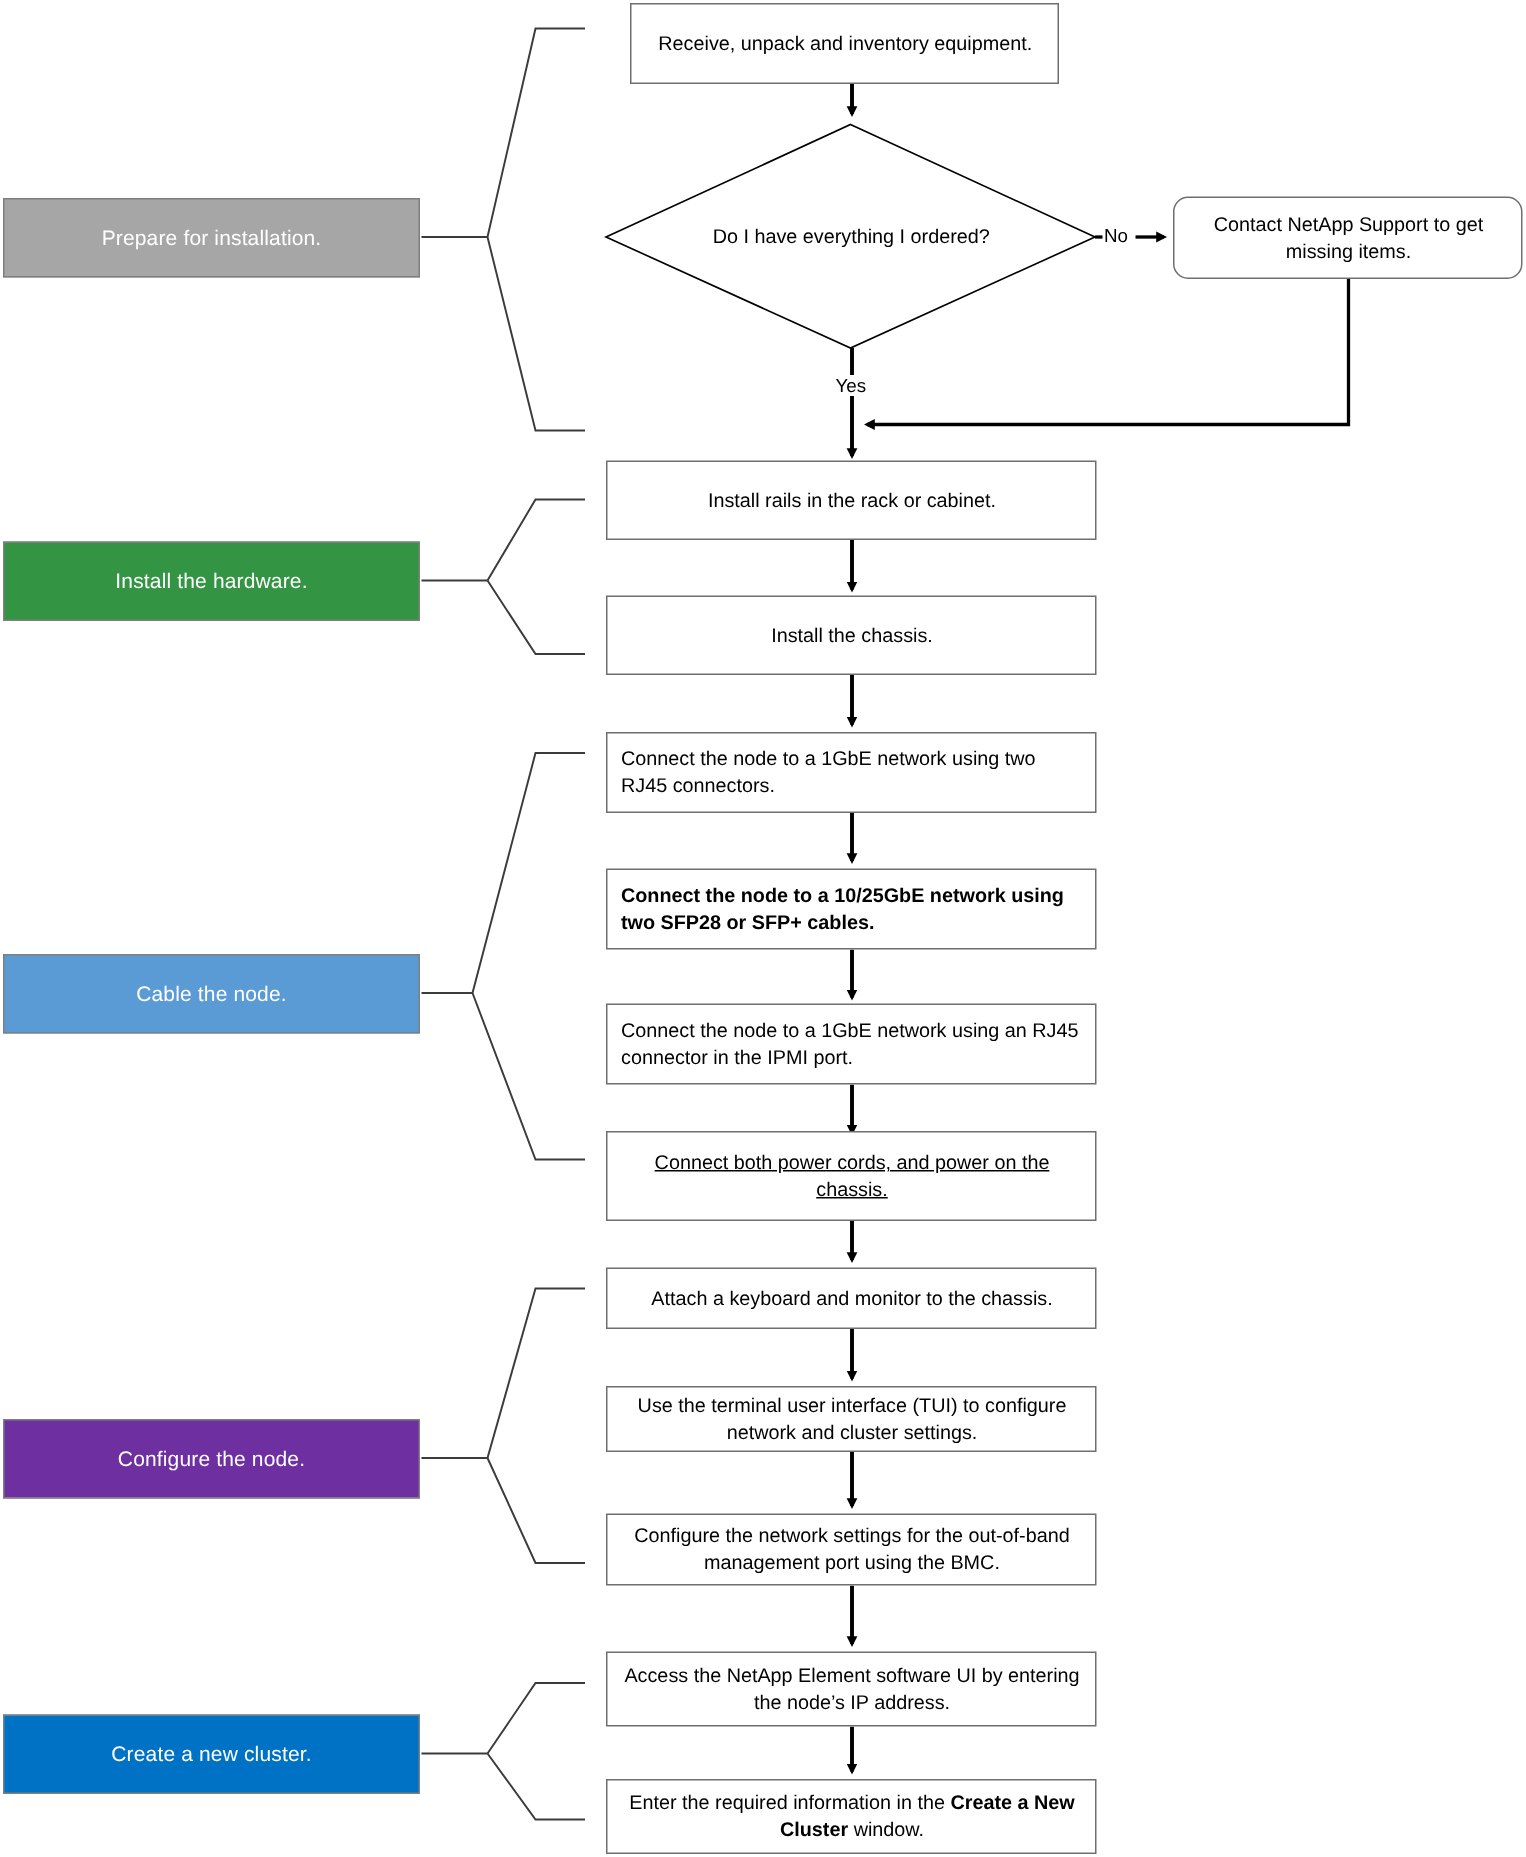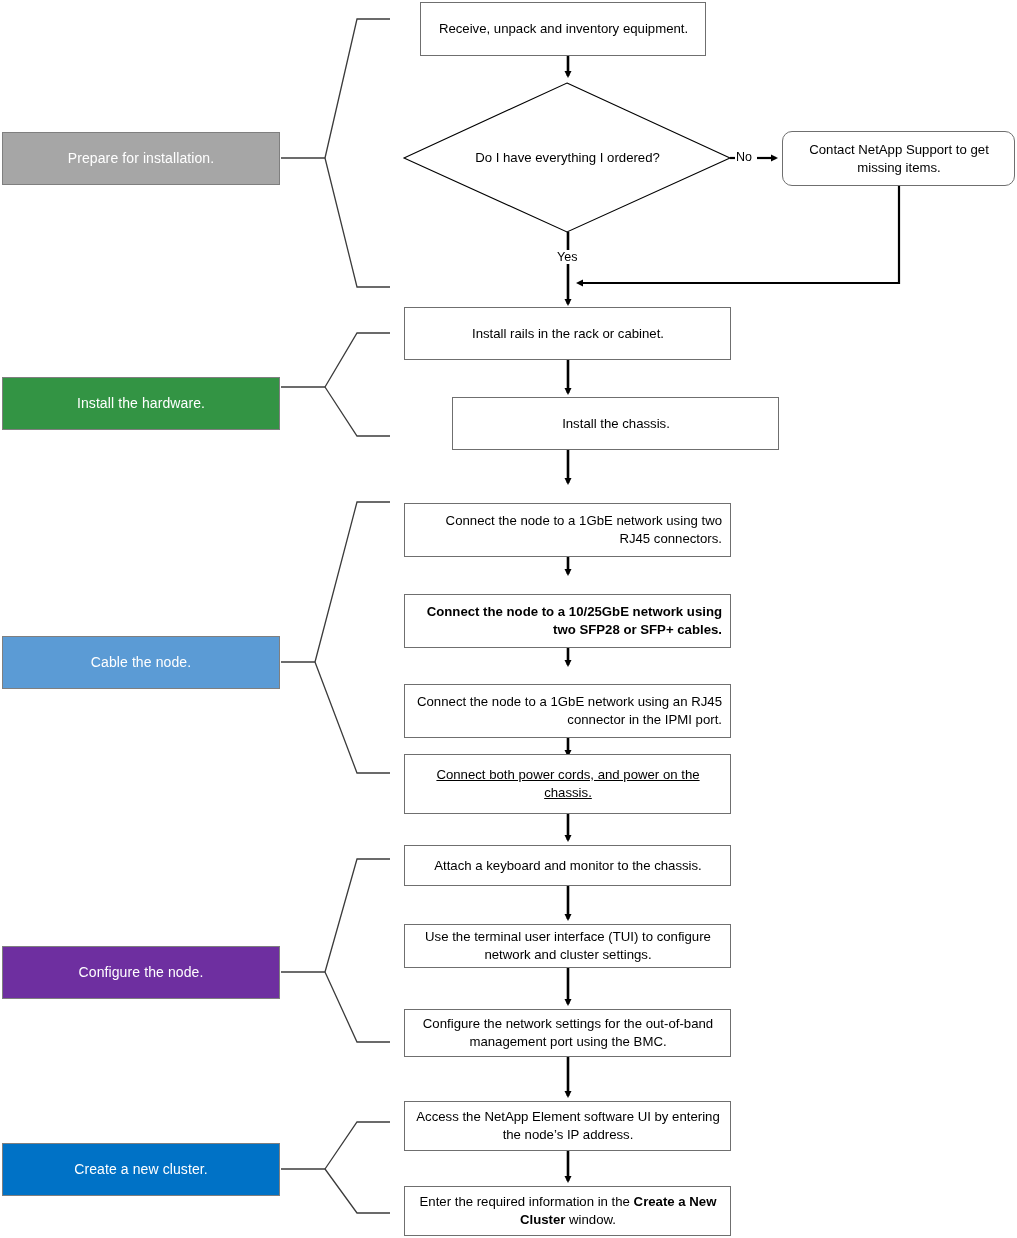--- a/index.html
+++ b/index.html
@@ -32,21 +32,21 @@
     box-sizing:border-box;
     background:#ffffff;
     border:1px solid #6f6f6f;
     display:flex;align-items:center;
     font-size:13.2px;
     color:#000000;
     line-height:1.35;
     padding:4px 8px 4px 9px;
   }
   .step.center{justify-content:center;text-align:center;}
-  .step.left{justify-content:flex-start;text-align:right;margin-top:15px;}
+  .step.left{justify-content:flex-start;text-align:left;}
   .step b{font-weight:bold;}
 
   
   .decision{
     position:absolute;
     display:flex;align-items:center;justify-content:center;
     font-size:13.2px;color:#000;
     text-align:right;
     z-index:3;
   }
@@ -141,21 +141,21 @@
 
     <g stroke="#000000" stroke-width="2.2" fill="none">
       <path d="M899,186 L899,283 L578,283" marker-end="url(#arrow)"></path>
     </g>
   </svg>
 
   <div class="stage" style="left:2px;top:132px;width:278px;height:53px;background:#A6A6A6;">
     <span>Prepare for installation.</span>
   </div>
 
-  <div class="stage" style="left:2px;top:361px;width:278px;height:53px;background:#339444;margin-top:16px;">
+  <div class="stage" style="left:2px;top:361px;width:278px;height:53px;background:#339444;">
     <span>Install the hardware.</span>
   </div>
 
   <div class="stage" style="left:2px;top:636px;width:278px;height:53px;background:#5B9BD5;">
     <span>Cable the node.</span>
   </div>
 
   <div class="stage" style="left:2px;top:946px;width:278px;height:53px;background:#6E2FA0;">
     <span>Configure the node.</span>
   </div>
@@ -169,21 +169,21 @@
   </div>
 
   <div class="step center" style="left:782px;top:131px;width:233px;height:55px;border-radius:10px;">
     <span>Contact NetApp Support to get missing items.</span>
   </div>
 
   <div class="step center" style="left:404px;top:307px;width:327px;height:53px;">
     <span>Install rails in the rack or cabinet.</span>
   </div>
 
-  <div class="step center" style="left:404px;top:397px;width:327px;height:53px;margin-left:48px;">
+  <div class="step center" style="left:404px;top:397px;width:327px;height:53px;">
     <span>Install the chassis.</span>
   </div>
 
   <div class="step left" style="left:404px;top:488px;width:327px;height:54px;">
     <span>Connect the node to a 1GbE network using two RJ45 connectors.</span>
   </div>
 
   <div class="step left" style="left:404px;top:579px;width:327px;height:54px;font-weight:bold;">
     <span>Connect the node to a 10/25GbE network using two SFP28 or SFP+ cables.</span>
   </div>

